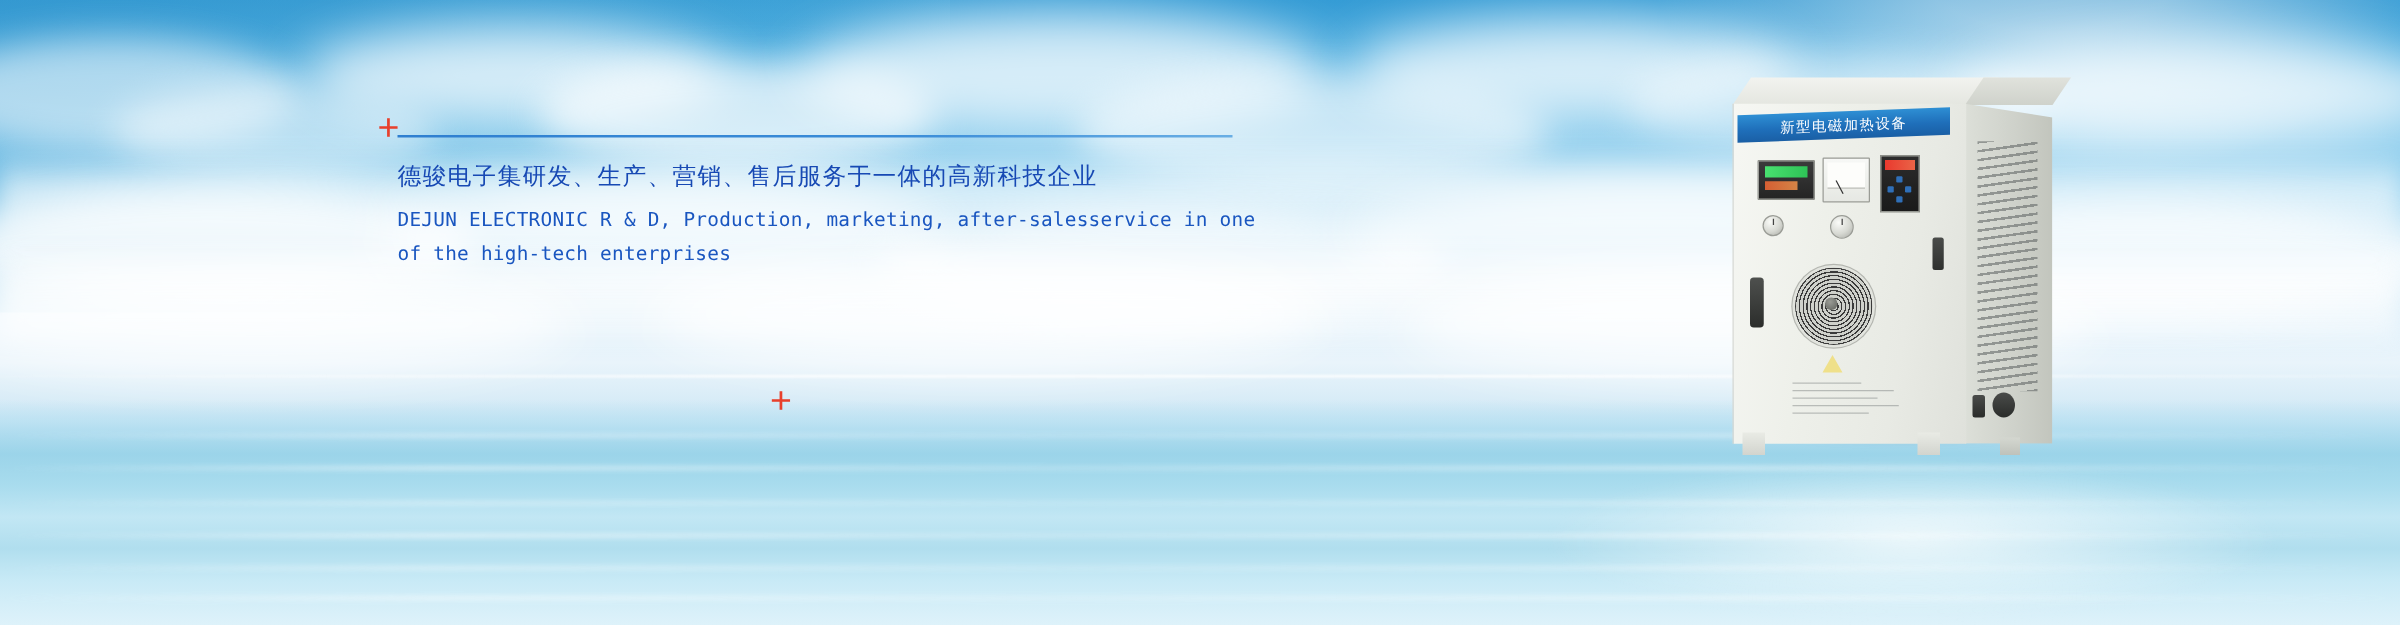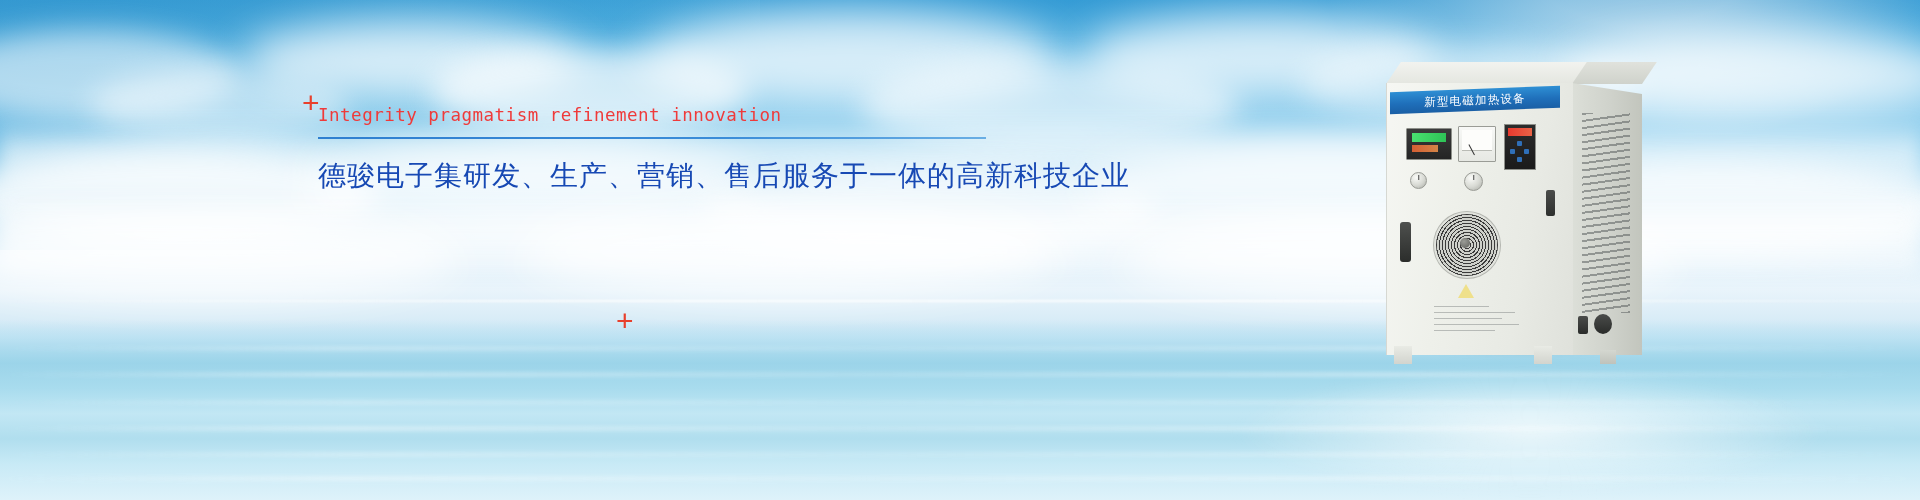--- a/index.html
+++ b/index.html
@@ -98,21 +98,21 @@
     margin-top:9px;
   }
   .divider{
     margin-top:12px;width:668px;height:2px;
     background:linear-gradient(90deg,#2f7fd0 0%,#3a8cd8 60%,#69aee4 100%);
   }
   .cn-blue{
     margin-top:18px;
     color:#1749b4;
     font-family:"DejaVu Serif","Liberation Serif",serif;
-    font-size:28px;letter-spacing:1px;white-space:nowrap;
+    font-size:19px;letter-spacing:1px;white-space:nowrap;
   }
   .en-blue{
     color:#1a56c0;
     font-family:"DejaVu Sans Mono","Liberation Mono",monospace;
     font-size:15.5px;line-height:1.75;letter-spacing:.2px;white-space:nowrap;
     margin-top:9px;
   }
 
   .plus{
     position:absolute;color:#e8402c;
@@ -308,23 +308,24 @@
   <div class="wave" style="bottom:124px;opacity:.7;"></div>
   <div class="wave" style="bottom:96px;opacity:.5;"></div>
   <div class="wave" style="bottom:70px;opacity:.75;"></div>
   <div class="wave" style="bottom:44px;opacity:.55;"></div>
   <div class="wave" style="bottom:20px;opacity:.65;"></div>
 
   <div class="plus plus1">+</div>
   <div class="plus plus2">+</div>
 
   <div class="textblock">
-    <div class="en-red">Integrity  pragmatism  refinement  innovation</div>
     <div class="divider"></div>
     <div class="cn-blue">德骏电子集研发、生产、营销、售后服务于一体的高新科技企业</div>
+    <div class="en-blue">DEJUN ELECTRONIC R &amp; D, Production, marketing, after-salesservice in one</div>
+    <div class="en-blue" style="margin-top:0;">of the high-tech enterprises</div>
   </div>
 
   <div class="m-shadow"></div>
   <div class="machine">
     <div class="m-top"></div>
     <div class="m-top2"></div>
     <div class="m-side">
       <div class="m-vents" style="left:10px;top:30px;width:48px;height:200px;"></div>
     </div>
     <div class="m-front"></div>

